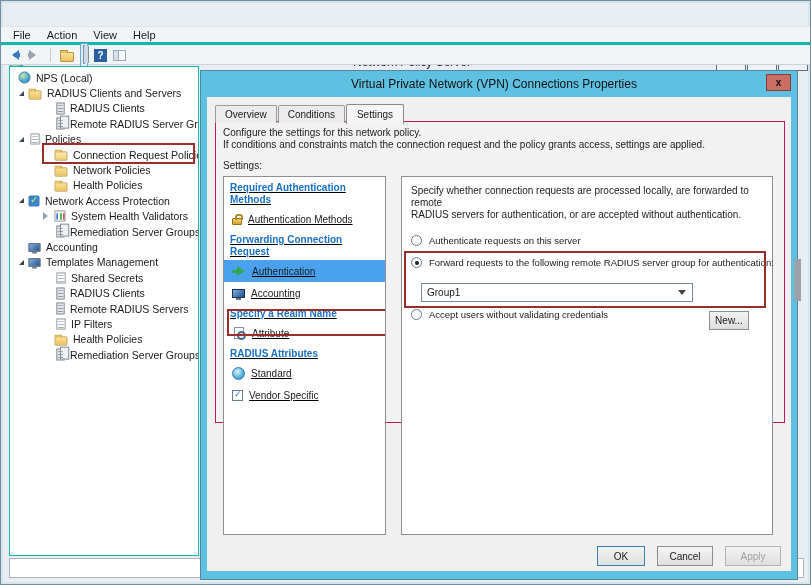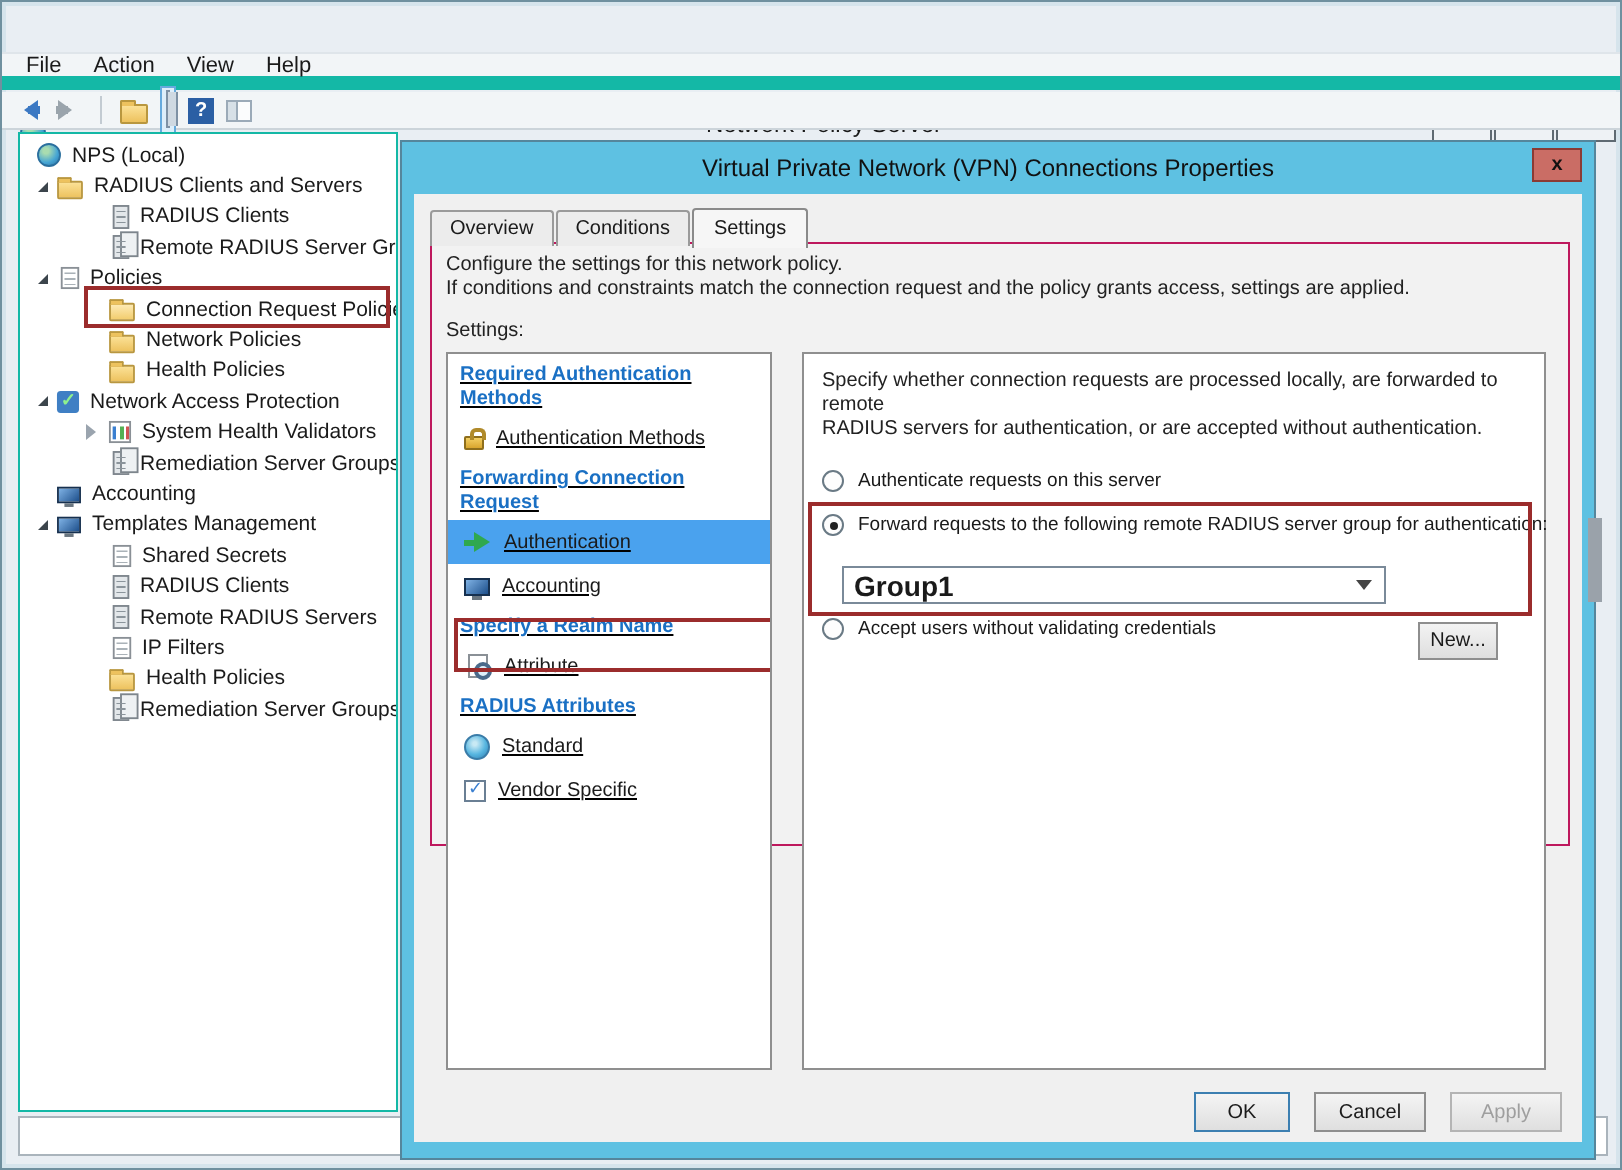--- a/index.html
+++ b/index.html
@@ -7,21 +7,21 @@
   body { font-family:"Liberation Sans", sans-serif; background:#c8d4dc; position:relative; overflow:hidden; }
 
   
   .window { position:absolute; inset:0; background:#e9eef3; border:1px solid #70909f; box-shadow:inset 0 0 0 2px #d6e4ec; }
   .titlebar { position:absolute; left:0; top:0; right:0; height:25px; display:flex; align-items:center;margin-top:48px; }
   .app-ic { position:absolute; left:9px; top:5px; }
   .wtitle { width:100%; text-align:center; font-size:12px; color:#1a1a1a; }
   .wbtns { position:absolute; right:2px; top:2px; display:flex; }
   .wbtn { width:30px; height:20px; border:1px solid #5f6a72; background:#eef2f5; display:flex; align-items:center; justify-content:center; font-size:11px; font-weight:bold; color:#111; margin-left:1px; cursor:default; }
 
-  .menubar { position:absolute; left:0; top:25px; right:0; height:19px; background:#f2f5f7; border-top:1px solid #dfe5ea; border-bottom:7px solid #14b8a6; display:flex; align-items:center; padding-left:12px; gap:16px; }
+  .menubar { position:absolute; left:0; top:25px; right:0; height:19px; background:#f2f5f7; border-top:1px solid #dfe5ea; border-bottom:3px solid #14b8a6; display:flex; align-items:center; padding-left:12px; gap:16px; }
   .mi { font-size:11px; color:#1a1a1a; cursor:default; }
 
   .toolbar { position:absolute; left:0; top:45px; right:0; height:19px; background:#f2f5f7; border-bottom:1px solid #ccd4da; display:flex; align-items:center; padding-left:6px; gap:6px; }
   .tsep { width:1px; height:14px; background:#c3cbd2; margin:0 3px; }
 
   
   .arrow-l { position:relative; width:14px; height:11px; }
   .arrow-l::before { content:""; position:absolute; left:0; top:0; border:5px solid transparent; border-right:7px solid #3b78c3; }
   .arrow-l::after  { content:""; position:absolute; left:7px; top:3px; width:6px; height:4px; background:#3b78c3; }
   .arrow-r { position:relative; width:14px; height:11px; }
@@ -102,21 +102,21 @@
   .sitem.selected { background:#4aa2ee; }
   .annot-auth { left:3px; top:132px; width:160px; height:27px; z-index:6; }
 
   .rpane { position:absolute; left:185px; top:54px; width:372px; height:359px; background:#fff; border:1px solid #8f8f8f; }
   .rdesc { position:absolute; left:9px; top:8px; width:356px; }
   .radiorow { position:absolute; left:9px; display:flex; align-items:center; gap:7px; }
   .radio { width:11px; height:11px; border-radius:50%; border:1px solid #6a7a85; background:#fdfdfd; position:relative; flex:none; }
   .radio.sel::after { content:""; position:absolute; inset:2.5px; background:#222; border-radius:50%; }
   .rlabel { font-size:9.5px; color:#1a1a1a; white-space:nowrap; }
   .combo { position:absolute; left:19px; top:106px; width:272px; height:19px; background:#fff; border:1px solid #7a8a99; display:flex; align-items:center; cursor:default; }
-  .cval { font-size:14px; color:#1a1a1a; padding-left:5px; flex:1;font-weight:bold; }
+  .cval { font-size:10px; color:#1a1a1a; padding-left:5px; flex:1; }
   .carrow { width:0; height:0; border:4px solid transparent; border-top:5px solid #444; margin:4px 6px 0 0; }
   .newbtn { position:absolute; left:307px; top:106px; width:40px; height:19px; background:linear-gradient(#f3f3f3,#dedede); border:1px solid #8e8e8e; display:flex; align-items:center; justify-content:center; font-size:10px; color:#1a1a1a; cursor:default;margin-top:28px; }
   .annot-fwd { left:2px; top:74px; width:362px; height:57px; z-index:6; }
 
   .dbtns { position:absolute; right:10px; bottom:5px; display:flex; gap:12px; }
   .btn { width:56px; height:20px; background:linear-gradient(#f4f4f4,#dfdfdf); border:1px solid #8e8e8e; display:flex; align-items:center; justify-content:center; font-size:10px; color:#1a1a1a; cursor:default; }
   .btn.ok { width:48px; border-color:#3c7fb1; }
   .btn.disabled { color:#9f9f9f; border-color:#b4b4b4; }
 </style>
 </head>

